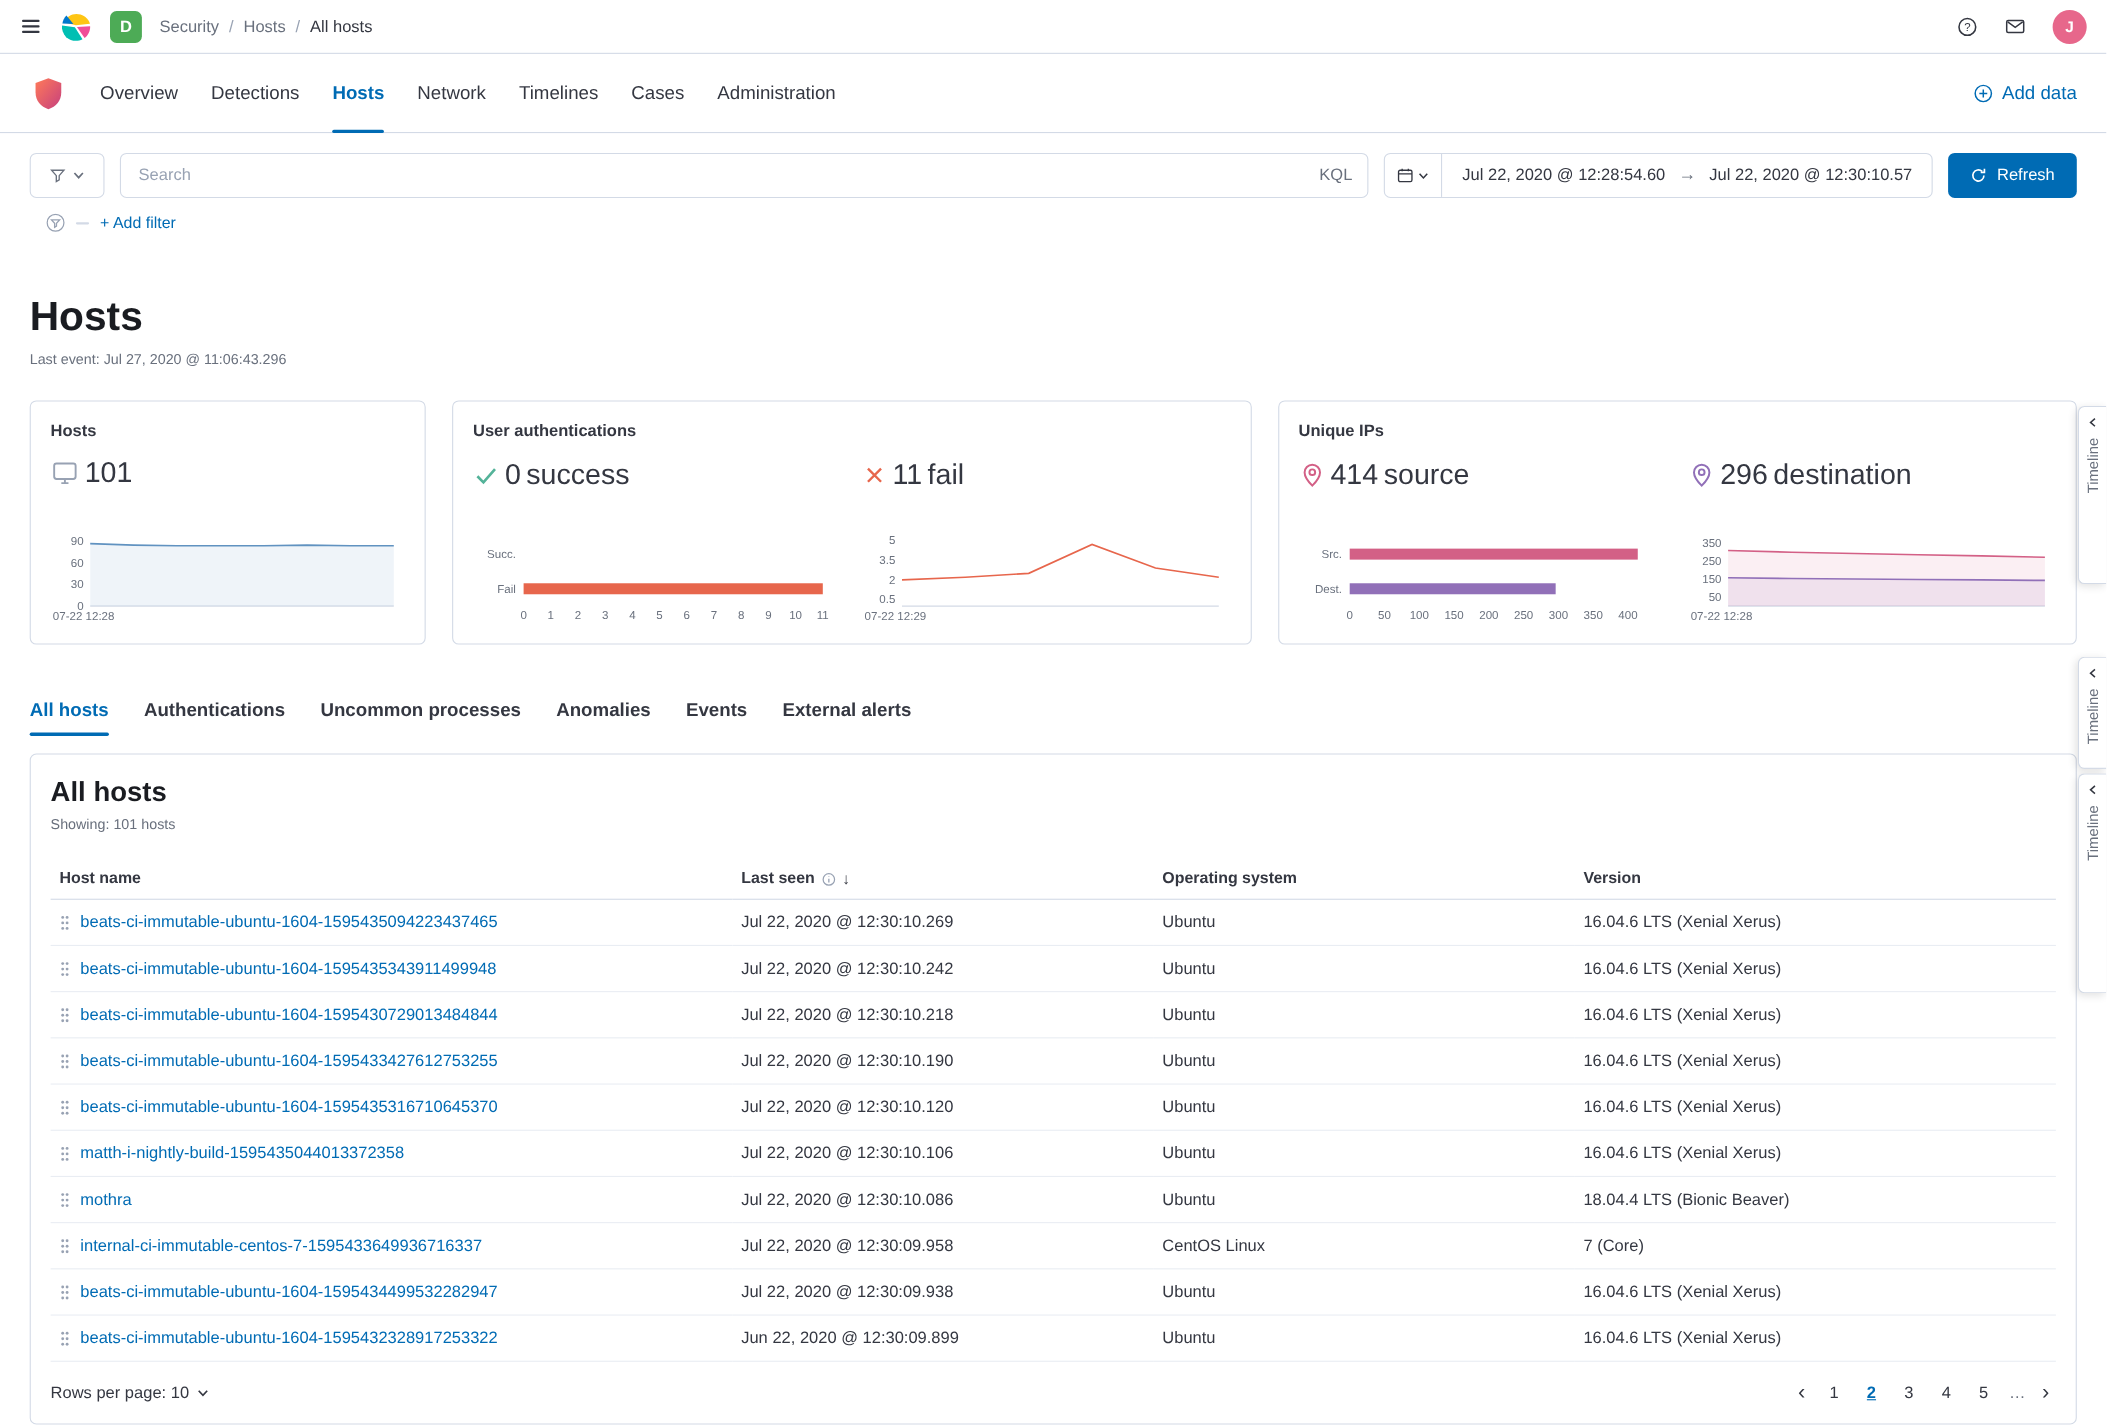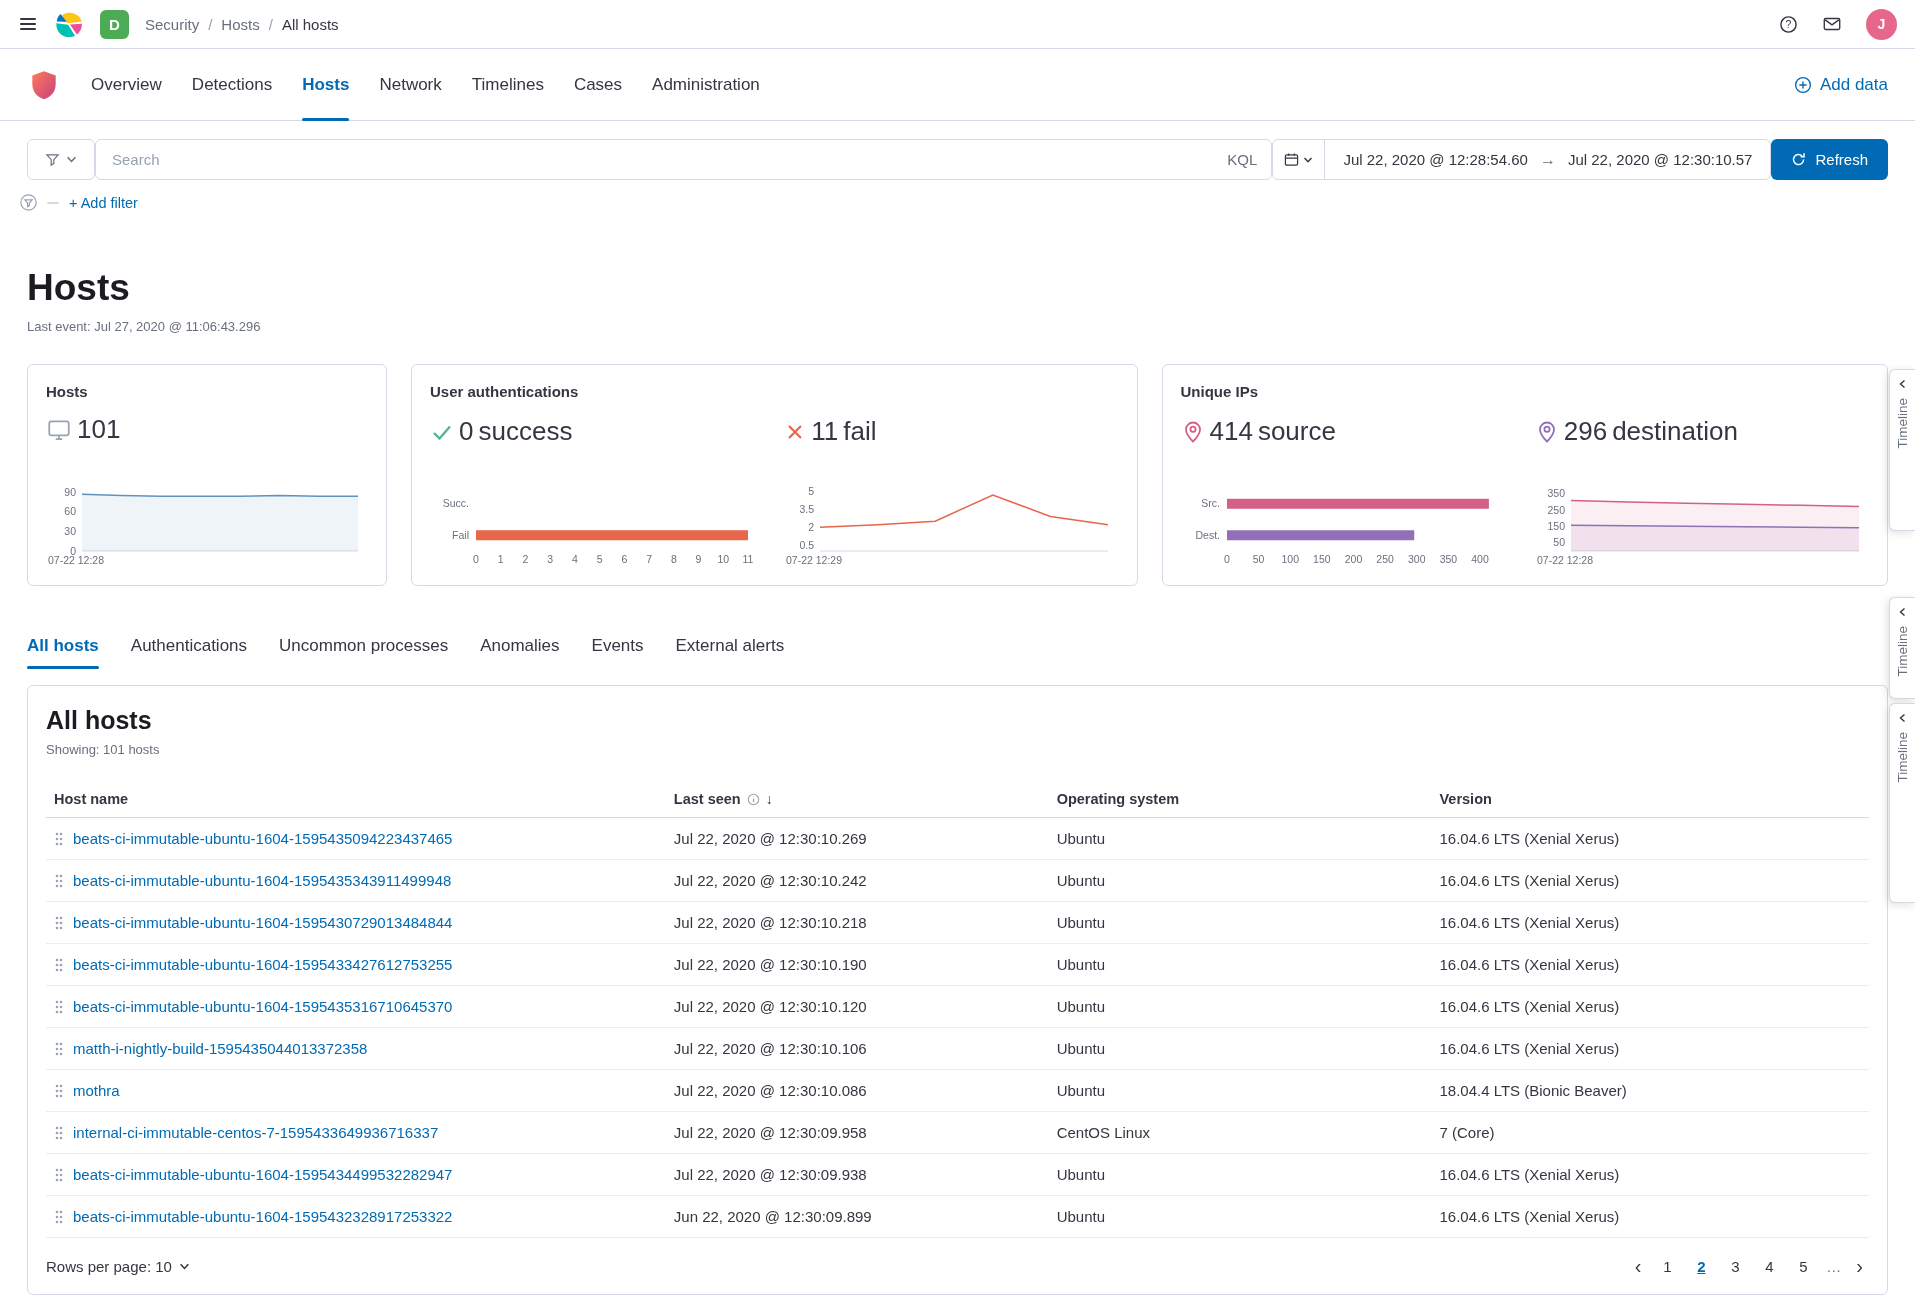--- a/index.html
+++ b/index.html
@@ -30,38 +30,38 @@
   .security-logo { align-self: center; display: flex; }
   .nav-tabs { display: flex; gap: 30px; }
   .nav-tab { display: flex; align-items: center; font-size: 17px; font-weight: 500; color: #343741; position: relative; }
   .nav-tab.active { color: #006BB4; font-weight: 700; }
   .nav-tab.active::after { content: ""; position: absolute; left: 0; right: 0; bottom: -1px;
     height: 3px; background: #006BB4; border-radius: 2px; }
   .add-data { margin-left: auto; align-self: center; display: flex; align-items: center; gap: 8px;
     color: #006BB4; font-size: 17px; }
 
   
-  .query-bar { display: flex; align-items: flex-start; padding: 18px 27px 10px; }
+  .query-bar { display: flex; align-items: flex-start; gap: 14px; padding: 18px 27px 10px; }
   .saved-query-btn { height: 41px; width: 68px; border: 1px solid #D3DAE6; border-radius: 6px;
     background: #fff; display: flex; align-items: center; justify-content: center; gap: 6px; }
   .search-box { flex: 1; height: 41px; border: 1px solid #D3DAE6; border-radius: 6px; background: #fff;
     display: flex; align-items: center; padding: 0 14px; }
   .search-input { flex: 1; border: none; outline: none; font: inherit; color: #343741; }
   .search-input::placeholder { color: #98A2B3; }
   .kql { color: #69707D; font-size: 15px; margin-left: 10px; }
   .date-group { height: 41px; border: 1px solid #D3DAE6; border-radius: 6px; background: #fff;
     display: flex; align-items: center; }
   .cal-btn { width: 52px; height: 100%; border: none; border-right: 1px solid #D3DAE6; background: none;
     display: flex; align-items: center; justify-content: center; gap: 4px; }
   .date-text { display: flex; align-items: center; gap: 12px; padding: 0 18px; font-size: 15px; color: #343741; }
   .date-arrow { color: #69707D; font-size: 16px; }
   .refresh-btn { height: 41px; padding: 0 20px; background: #006BB4; color: #fff; border: none;
     border-radius: 6px; font-size: 15px; font-weight: 500; display: flex; align-items: center; gap: 9px; font-family: inherit; }
 
-  .filter-bar { display: flex; align-items: center; gap: 10px; padding: 4px 20px 14px; }
+  .filter-bar { display: flex; align-items: center; gap: 10px; padding: 4px 42px 14px; }
   .filter-dash { width: 12px; height: 2px; background: #D3DAE6; border-radius: 1px; }
   .add-filter { color: #006BB4; font-size: 14.5px; }
 
   
   .page-header { padding: 42px 27px 0; }
   .page-title { margin: 0; font-size: 37px; font-weight: 700; color: #1A1C21; }
   .last-event { margin-top: 10px; font-size: 13px; color: #69707D; }
 
   
   .kpi-row { display: flex; gap: 24px; padding: 0 27px; margin-top: 30px; }
@@ -72,21 +72,21 @@
   .kpi-label { font-size: 15px; font-weight: 700; color: #343741; }
   .kpi-cols { display: flex; gap: 20px; flex: 1; margin-top: 12px; }
   .kpi-col { flex: 1; display: flex; flex-direction: column; justify-content: space-between; }
   .metric { display: flex; align-items: center; gap: 5px; font-size: 26px; color: #343741; margin-top: 4px; }
   .chart-box { height: 84px; width: 100%; }
   .kpi-card.hosts .metric { margin-top: 14px; }
   .kpi-card.hosts .chart-box { margin-top: auto; }
 
   
   .host-tabs { display: flex; gap: 32px; padding: 0 27px; margin-top: 50px; }
-  .host-tab { font-size: 17px; font-weight: 400; color: #343741; padding-bottom: 13px; position: relative; }
+  .host-tab { font-size: 17px; font-weight: 700; color: #343741; padding-bottom: 13px; position: relative; }
   .host-tab.active { color: #006BB4; font-weight: 700; }
   .host-tab.active::after { content: ""; position: absolute; left: 0; right: 0; bottom: 0;
     height: 3px; background: #006BB4; border-radius: 2px; }
 
   
   .table-panel { margin: 16px 27px 0; border: 1px solid #D3DAE6; border-radius: 6px; background: #fff;
     padding: 20px 18px 14px; }
   .panel-title { margin: 0; font-size: 25px; font-weight: 600; color: #1A1C21; }
   .panel-sub { margin-top: 7px; font-size: 13px; color: #69707D; }
   .hosts-table { width: 100%; border-collapse: collapse; margin-top: 24px; font-size: 15px; }

